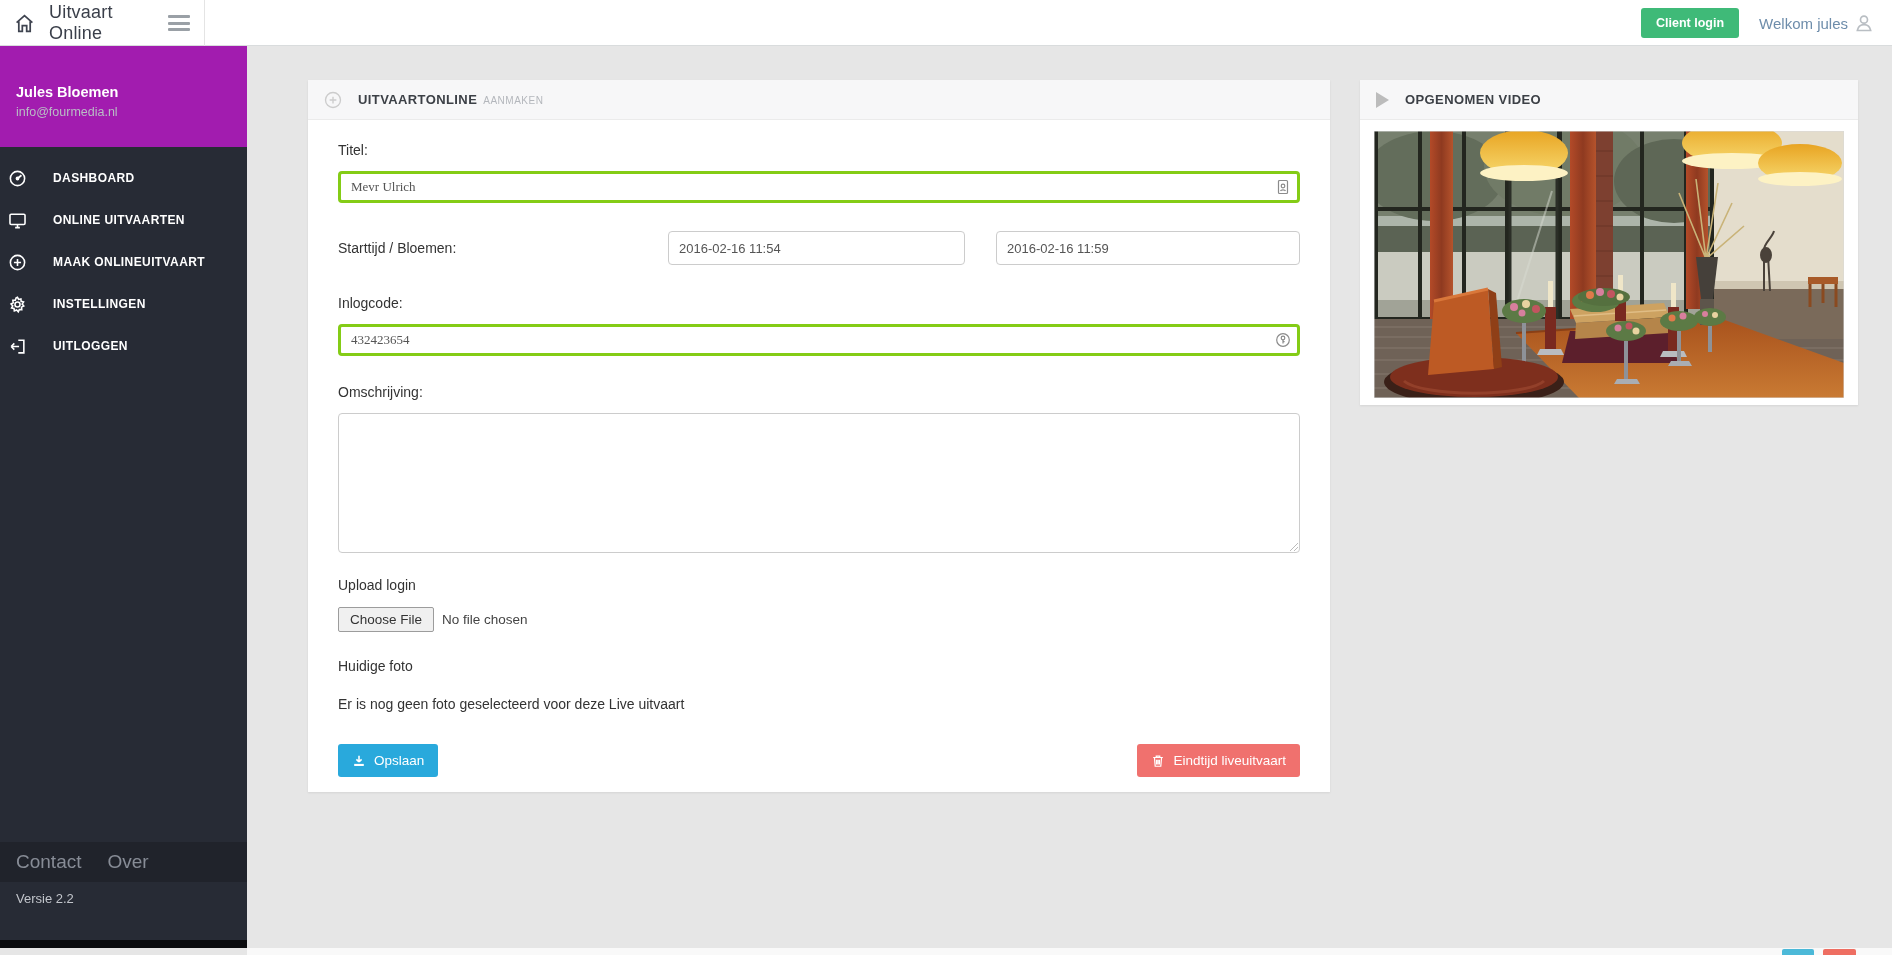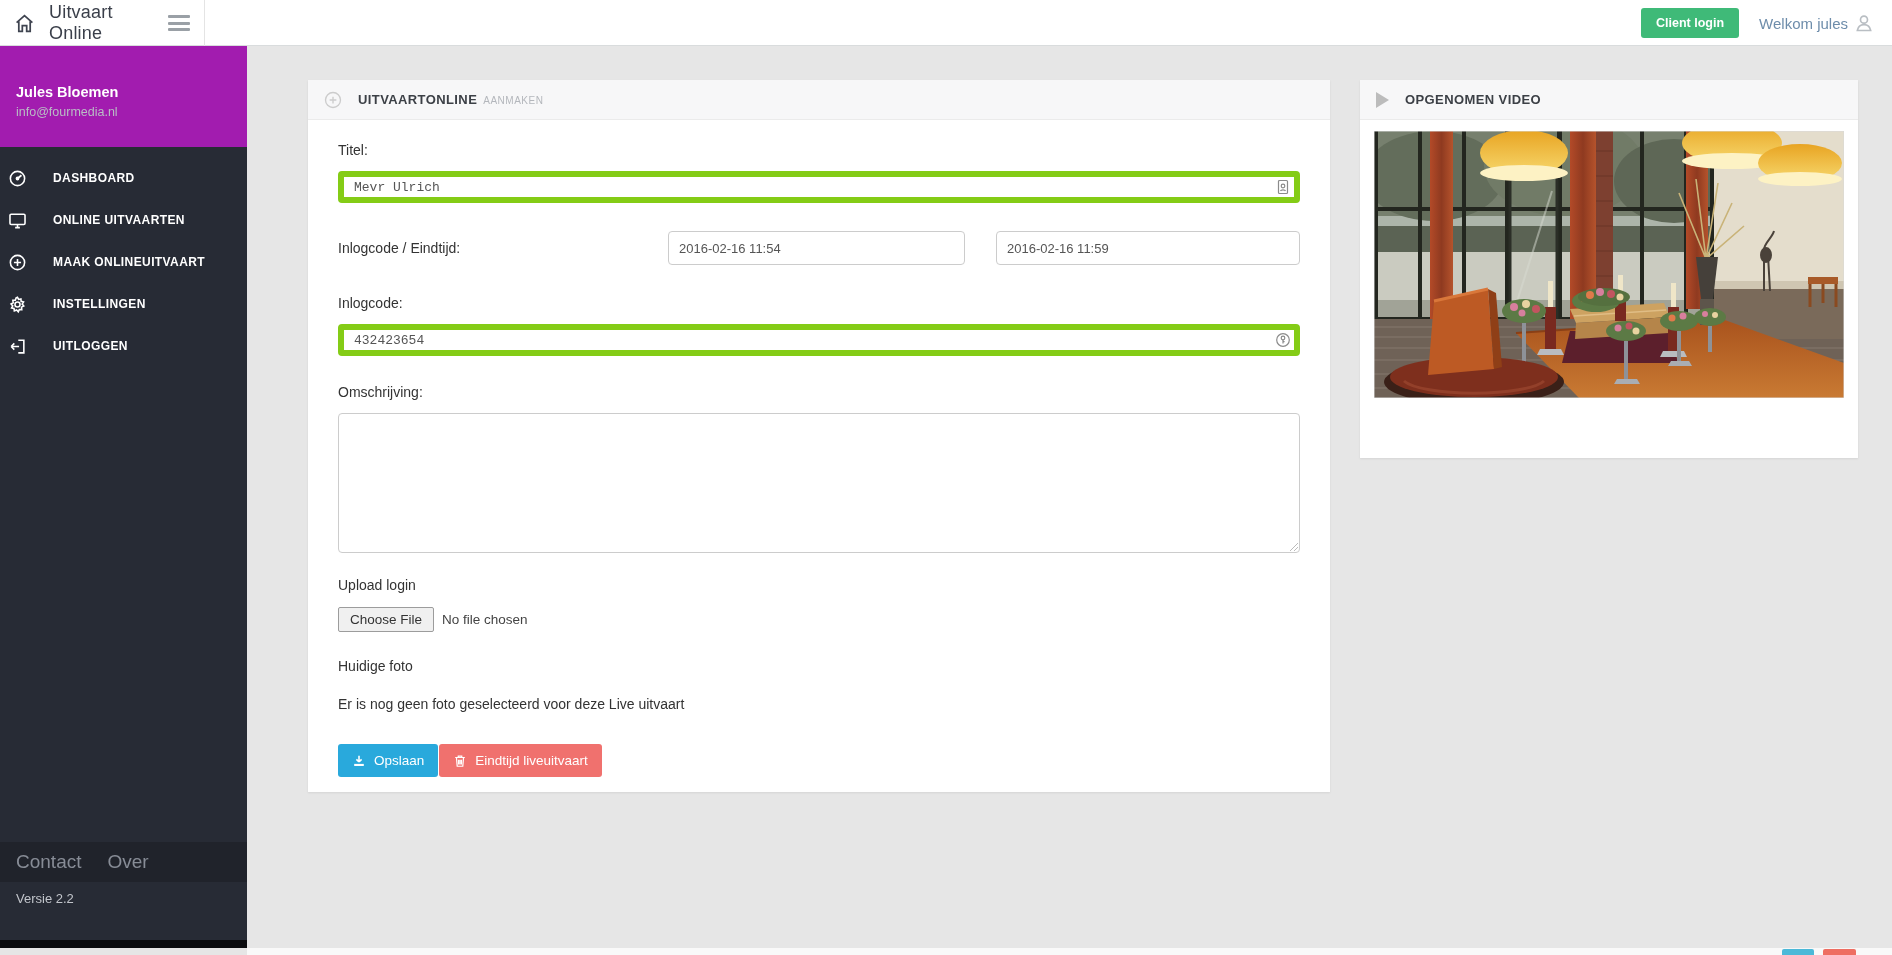--- a/index.html
+++ b/index.html
@@ -39,21 +39,21 @@
   .panel { background:#ffffff; box-shadow:0 1px 2px rgba(0,0,0,.08); }
   .panel-header { height:40px; background:#f7f7f8; border-bottom:1px solid #ebebeb; display:flex; align-items:center; padding:0 16px; }
   .panel-title { font-size:13px; font-weight:bold; color:#3c4046; letter-spacing:.4px; margin-left:16px; }
   .panel-subtitle { font-size:10px; color:#b4b7bc; letter-spacing:.5px; margin-left:6px; padding-top:2px; }
   .plus-ico { width:18px; height:18px; color:#cccccc; }
   .play-ico { width:0; height:0; border-left:13px solid #bcbcbc; border-top:8px solid transparent; border-bottom:8px solid transparent; }
 
   .form-panel { position:absolute; left:61px; top:34px; width:1022px; height:712px; }
   .form-body { padding:22px 30px 30px 30px; }
   .f-label { font-size:14px; color:#333; margin-bottom:13px; }
-  .txt-input { width:100%; height:32px; border:6px solid #84cc16; border-radius:4px; padding:6px 30px 6px 10px; font-family:Liberation Mono, monospace; font-size:13px; color:#555; background:#fff; outline:none; }
+  .txt-input { width:100%; height:32px; border:3px solid #84cc16; border-radius:4px; padding:6px 30px 6px 10px; font-family:Liberation Serif, serif; font-size:13px; color:#555; background:#fff; outline:none; }
   .grp { margin-bottom:28px; }
   .input-wrap { position:relative; }
   .input-ico { position:absolute; right:9px; top:50%; transform:translateY(-50%); width:16px; height:16px; color:#8b8b8b; }
 
   .tijd-row { display:flex; align-items:center; margin-bottom:30px; }
   .tijd-label { flex:0 0 330px; font-size:14px; color:#333; }
   .tijd-input { height:34px; border:1px solid #cccccc; border-radius:4px; padding:6px 10px; font-family:"Liberation Sans",sans-serif; font-size:13px; color:#555; outline:none; }
   .tijd-start { width:297px; }
   .tijd-spacer { width:31px; }
   .tijd-end { width:304px; }
@@ -62,27 +62,27 @@
   textarea.omschr { width:100%; height:140px; border:1px solid #cccccc; border-radius:4px; resize:none; padding:8px 10px; font-family:"Liberation Sans",sans-serif; font-size:13px; color:#555; outline:none; display:block; }
   .resize-grip { position:absolute; right:2px; bottom:2px; width:10px; height:10px; }
 
   .upload-label { font-size:14px; color:#333; margin:8px 0 14px 0; }
   .file-row { display:flex; align-items:center; margin-bottom:26px; }
   .file-btn { font-family:"Liberation Sans",sans-serif; font-size:13.5px; color:#333; background:#f0f0f0; border:1px solid #9c9c9c; border-radius:2px; padding:4px 11px; cursor:pointer; }
   .file-text { font-size:13.5px; color:#444; margin-left:8px; }
   .huidige { font-size:14px; color:#333; margin:10px 0 22px 0; }
   .no-photo { font-size:14px; color:#333; margin-bottom:32px; }
 
-  .btn-row { display:flex; gap:1px; }
+  .btn-row { display:flex; gap:1px;justify-content:space-between; }
   .btn { display:inline-flex; align-items:center; gap:8px; border:none; border-radius:3px; color:#fff; font-family:"Liberation Sans",sans-serif; font-size:13.5px; padding:9px 14px; cursor:pointer; }
   .btn-blue { background:#29a9dc; }
   .btn-red { background:#f0716e; }
   .btn-ico { width:14px; height:14px; color:#fff; }
 
-  .video-panel { position:absolute; left:1113px; top:34px; width:498px; height:378px; }
+  .video-panel { position:absolute; left:1113px; top:34px; width:498px; height:325px; }
   .video-body { padding:11px 14px 18px 14px; }
   .video-frame { width:470px; height:267px; display:block; }
 
   .bottom-strip { position:absolute; left:0; bottom:0; width:1645px; height:7px; background:#f9f9f9; }
   .sliver-blue { position:absolute; left:1535px; top:1px; width:32px; height:6px; background:#4cb9d8; border-radius:2px 2px 0 0; }
   .sliver-red { position:absolute; left:1576px; top:1px; width:33px; height:6px; background:#ee6e62; border-radius:2px 2px 0 0; }
 </style>
 </head>
 <body>
 
@@ -183,21 +183,21 @@
           <input class="txt-input" type="text" value="Mevr Ulrich" style="">
           <svg class="input-ico" viewBox="0 0 16 16" fill="none" stroke="currentColor" stroke-width="1.2">
               <rect x="3.5" y="1.5" width="9" height="13" rx="1"></rect>
               <circle cx="8" cy="7" r="1.8"></circle>
               <path d="M5.5 12 C6 10.4 10 10.4 10.5 12"></path>
             </svg>
         </div>
       </div>
 
       <div class="tijd-row">
-        <div class="tijd-label">Inlogcode / Eindtijd:</div>
+        <div class="tijd-label">Starttijd / Bloemen:</div>
         <input class="tijd-input tijd-start" type="text" value="2016-02-16 11:54" style="">
         <div class="tijd-spacer"></div>
         <input class="tijd-input tijd-end" type="text" value="2016-02-16 11:59" style="">
       </div>
 
       <div class="grp">
         <div class="f-label">Inlogcode:</div>
         <div class="input-wrap">
           <input class="txt-input" type="text" value="432423654" style="">
           <svg class="input-ico" viewBox="0 0 16 16" fill="none" stroke="currentColor" stroke-width="1.2">

